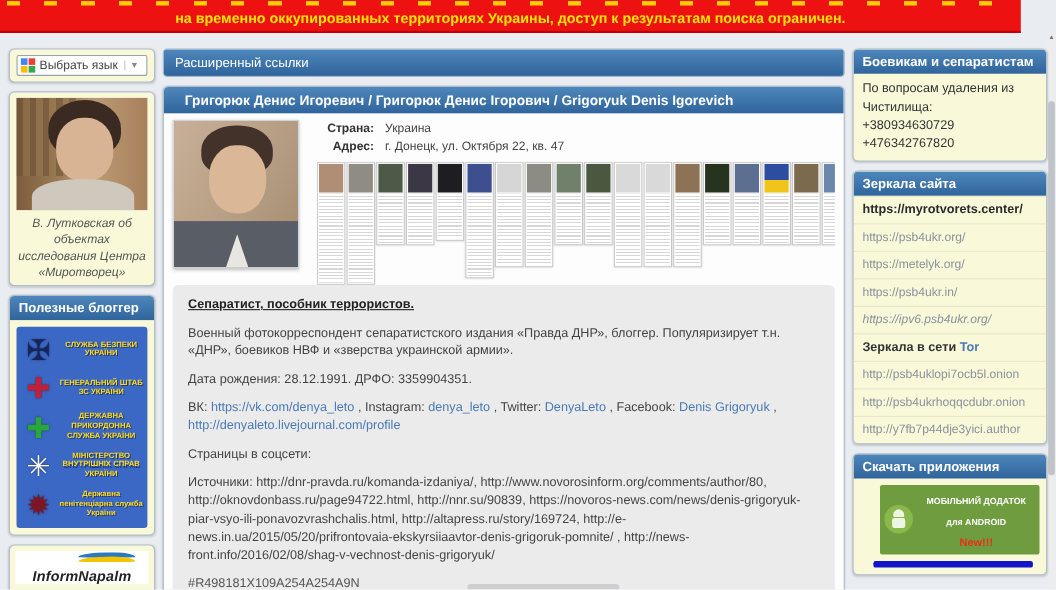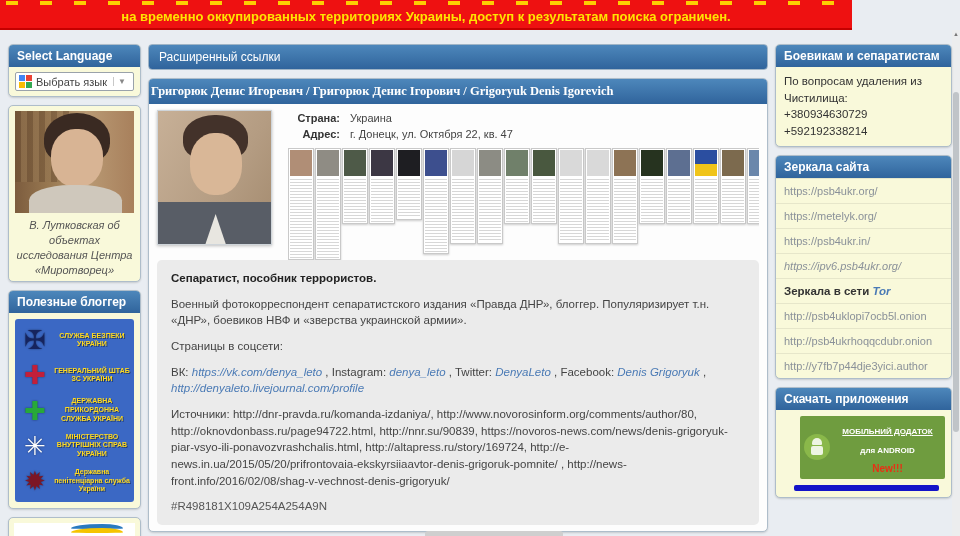--- a/index.html
+++ b/index.html
@@ -1,20 +1,20 @@
 <!DOCTYPE html>
 <html><head>
 <meta charset="utf-8">
 <style>
   * { margin:0; padding:0; box-sizing:border-box; }
   html,body { width:960px; height:536px; overflow:hidden; }
   body { position:relative; background:#e9edf2; font-family:"Liberation Sans",sans-serif; color:#333; }
 
   
-  .banner { position:absolute; left:0; top:0; width:852px; height:30px; background:#ee1111;
+  .banner { position:absolute; left:0; top:0; width:928px; height:30px; background:#ee1111;
             border-bottom:2px solid #c50000; overflow:hidden; }
   .banner::before { content:""; position:absolute; left:6px; right:6px; top:1px; height:4px;
             background:repeating-linear-gradient(90deg,#ffe400 0 12px, rgba(0,0,0,0) 12px 34px); opacity:.9; }
   .banner-line { position:absolute; left:0; right:0; top:9px; text-align:center;
             color:#ffe400; font-weight:bold; font-size:13px; }
 
   
   .scrollbar { position:absolute; right:0; top:30px; width:8px; height:506px; background:#ecedee; }
   .scroll-up { position:absolute; top:1px; left:0; width:8px; font-size:6px; color:#777; text-align:center; }
   .scroll-thumb { position:absolute; top:62px; left:1px; width:6px; height:340px; background:#c0c4c8; border-radius:3px; }
@@ -63,21 +63,21 @@
   .inform-wave i.b { top:0; background:#2a7ac0; }
   .inform-wave i.y { top:4px; background:#f5c400; }
 
   
   .col-center { position:absolute; left:148px; top:44px; width:620px; }
   .search-bar { background:linear-gradient(#4d87bb,#30649c); border:1px solid #9fb4c6; border-radius:4px;
                 color:#fff; font-size:12px; padding:5px 10px; cursor:pointer; }
   .profile-card { margin-top:8px; background:#fdfdfd; border:1px solid #aebdca; border-radius:5px;
                   box-shadow:0 1px 2px rgba(0,0,0,.15); overflow:hidden; }
   .profile-title { background:linear-gradient(#4d87bb,#30649c); color:#fff; font-weight:bold;
-                   font-size:12.5px; padding:5px 2px;font-family:Liberation Serif, serif; }
+                   font-size:12.5px; padding:5px 19px; }
   .card-body { padding:6px 8px; }
   .main-photo { float:left; width:115px; height:135px; margin:0 16px 6px 0; border:1px solid #cfd5da;
                 box-shadow:0 1px 3px rgba(0,0,0,.25); position:relative; overflow:hidden;
                 background:linear-gradient(120deg,#c7b097,#b49c82 60%,#a38a6e); cursor:pointer; }
   .mp-hair { position:absolute; left:22%; top:4px; width:58%; height:46px; background:#43322a; border-radius:48% 48% 40% 40%; }
   .mp-face { position:absolute; left:28%; top:22px; width:46%; height:62px; background:#d9b797; border-radius:46%; }
   .mp-jacket { position:absolute; left:0; bottom:0; width:100%; height:42px; background:#585d66; }
   .mp-shirt { position:absolute; left:42%; bottom:0; width:18%; height:30px; background:#e8e6e0;
               clip-path:polygon(50% 0,0 100%,100% 100%); }
   .info-rows { overflow:hidden; padding-top:2px; font-size:11px; }
@@ -87,22 +87,22 @@
   .thumb-strip { overflow:hidden; display:flex; gap:1px; align-items:flex-start; margin-top:4px; }
   .thumb { flex:none; width:26px; background:#fff; border:1px solid #c9c9c9; box-shadow:0 1px 2px rgba(0,0,0,.2);
            display:flex; flex-direction:column; padding:1px; cursor:pointer; }
   .t-img { height:26px; flex:none; }
   .t-lines { flex:1; margin-top:1px; background:repeating-linear-gradient(#fff 0 2px,#d7d7d7 2px 3px); }
 
   .desc-box { clear:both; background:#ebebeb; border-radius:5px; padding:10px 14px; font-size:11.5px;
               color:#444; line-height:1.45; }
   .desc-box p { margin-bottom:9px; }
   .desc-box p:last-child { margin-bottom:0; }
-  .summary { font-weight:bold; color:#222; }
-  .lnk { color:#4a7ab5; cursor:pointer;font-style:italic; }
+  .summary { font-weight:bold; color:#222;text-decoration:underline; }
+  .lnk { color:#4a7ab5; cursor:pointer; }
   .hash { color:#555; }
   .bottom-tab { position:absolute; left:425px; top:531px; width:138px; height:5px; background:#cfcfcf; border-radius:3px 3px 0 0; }
 
   
   .col-right { position:absolute; left:775px; top:44px; width:177px; }
   .mil-body { padding:6px 8px; font-size:11.5px; color:#333; line-height:1.45; }
   .mirror-box { margin-top:8px; }
   .mirror-row { padding:6px 8px; border-top:1px solid #e6e6ca; font-size:11px; color:#8a9199; cursor:pointer; }
   .mirror-row:first-of-type { border-top:none; }
   .mirror-bold { font-weight:bold; color:#2b2b2b; font-size:11.5px; }
@@ -111,40 +111,39 @@
 
   .apps-box { margin-top:8px; }
   .apps-body { padding:6px; display:flex; flex-direction:column; gap:6px; }
   .app-banner { display:flex; align-items:center; gap:4px; padding:3px 4px; cursor:pointer; border-radius:2px; }
   .app-android { background:#6f9c3f; margin-left:18px; }
   .app-windows { background:#1414c8; margin-left:12px; margin-right:6px; }
   .droid-icon { flex:none; width:26px; height:26px; background:#8ab84a; border-radius:50%; position:relative; }
   .droid-icon::before { content:""; position:absolute; left:8px; top:4px; width:10px; height:7px; background:#eef5e2; border-radius:5px 5px 1px 1px; }
   .droid-icon::after { content:""; position:absolute; left:7px; top:12px; width:12px; height:9px; background:#eef5e2; border-radius:2px; }
   .app-text { flex:1; text-align:center; line-height:1.2; }
-  .app-l1 { color:#fff; font-weight:bold; font-size:8px;text-decoration:underline; }
+  .app-l1 { color:#fff; font-weight:bold; font-size:8px; }
   .app-l2 { color:#fff; font-weight:bold; font-size:8px; }
   .app-badge { color:#e83015; font-weight:bold; font-size:10px; }
 </style>
 </head>
 <body>
 
 <div class="banner">
   <div class="banner-line">на временно оккупированных территориях Украины, доступ к результатам поиска ограничен.</div>
 </div>
 
 <div class="scrollbar">
   <div class="scroll-up">▲</div>
   <div class="scroll-thumb"></div>
 </div>
 
 <div class="col-left">
 
   <div class="box lang-box">
-    <div class="box-header">Select Language</div>
     <div class="box-body">
       <div class="lang-widget">
         <span class="gt-icon">
             <i></i>
             <i></i>
             <i></i>
             <i></i>
           </span>
         <span>Выбрать язык</span>
         <span class="lang-caret">▼</span>
@@ -299,46 +298,48 @@
           </div>
           <div class="thumb" style="height: 76px;">
             <div class="t-img" style="background: rgb(107, 135, 171);"></div>
             <div class="t-lines"></div>
           </div>
         </div>
 
       <div class="desc-box">
         <p class="summary">Сепаратист, пособник террористов.</p>
         <p>Военный фотокорреспондент сепаратистского издания «Правда ДНР», блоггер.  Популяризирует т.н. «ДНР», боевиков НВФ и «зверства украинской армии».</p>
+        <p>Дата рождения: 28.12.1991. ДРФО: 3359904351.</p>
+        <p><span>ВК: </span><span class="lnk">https://vk.com/denya_leto</span><span> , Instagram: </span><span class="lnk">denya_leto</span><span> , Twitter: </span><span class="lnk">DenyaLeto</span><span> , Facebook: </span><span class="lnk">Denis Grigoryuk</span><span> , </span><br><span class="lnk">http://denyaleto.livejournal.com/profile</span></p>
         <p>Страницы в соцсети:</p>
-        <p><span>ВК: </span><span class="lnk">https://vk.com/denya_leto</span><span> , Instagram: </span><span class="lnk">denya_leto</span><span> , Twitter: </span><span class="lnk">DenyaLeto</span><span> , Facebook: </span><span class="lnk">Denis Grigoryuk</span><span> , </span><br><span class="lnk">http://denyaleto.livejournal.com/profile</span></p>
         <p><span>Источники: </span><span>http://dnr-pravda.ru/komanda-izdaniya/, http://www.novorosinform.org/comments/author/80, http://oknovdonbass.ru/page94722.html, http://nnr.su/90839, https://novoros-news.com/news/denis-grigoryuk-piar-vsyo-ili-ponavozvrashchalis.html, http://altapress.ru/story/169724, http://e-news.in.ua/2015/05/20/prifrontovaia-ekskyrsiiaavtor-denis-grigoruk-pomnite/ , http://news-front.info/2016/02/08/shag-v-vechnost-denis-grigoryuk/</span></p>
         <p class="hash">#R498181X109A254A254A9N</p>
       </div>
 
     </div>
   </div>
 
 </div>
 
 <div class="bottom-tab"></div>
 
 <div class="col-right">
 
   <div class="box">
     <div class="box-header">Боевикам и сепаратистам</div>
     <div class="mil-body">
       <div>По вопросам удаления из Чистилища:</div>
       <div>+380934630729</div>
-      <div>+592192338214</div>
+      <div>+476342767820</div>
     </div>
   </div>
 
   <div class="box mirror-box">
     <div class="box-header">Зеркала сайта</div>
+    <div class="mirror-row mirror-bold">https://myrotvorets.center/</div>
     <div class="mirror-row">https://psb4ukr.org/</div>
     <div class="mirror-row">https://metelyk.org/</div>
     <div class="mirror-row">https://psb4ukr.in/</div>
     <div class="mirror-row mirror-italic">https://ipv6.psb4ukr.org/</div>
     <div class="tor-row"><span>Зеркала в сети </span><span class="lnk">Tor</span></div>
     <div class="mirror-row">http://psb4uklopi7ocb5l.onion</div>
     <div class="mirror-row">http://psb4ukrhoqqcdubr.onion</div>
     <div class="mirror-row">http://y7fb7p44dje3yici.author</div>
   </div>
 

